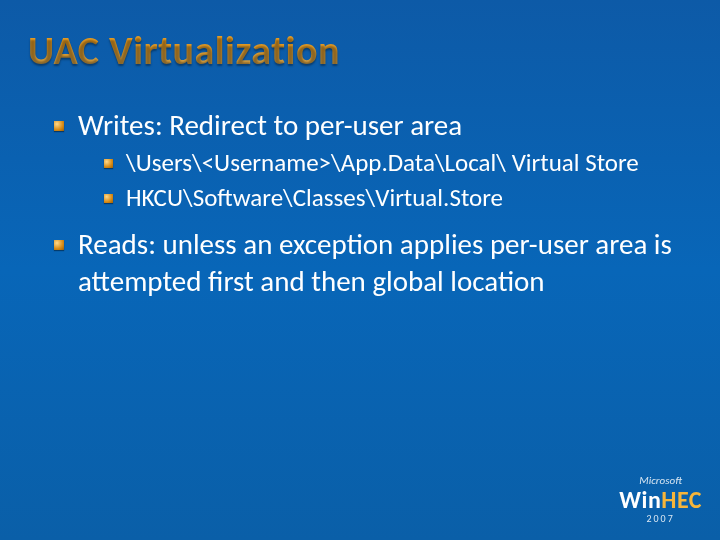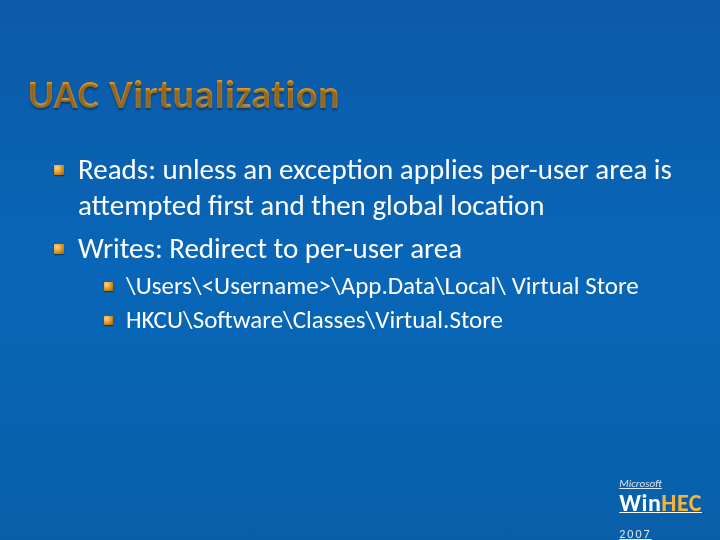--- a/index.html
+++ b/index.html
@@ -14,21 +14,20 @@
   .slide-title {
     font-size: 40px;
     font-weight: 700;
     padding: 26px 16px 0 28px;
     letter-spacing: 0.5px;
     background: linear-gradient(180deg, #f6c168 0%, #e4991f 55%, #caa254 100%);
     -webkit-background-clip: text;
     background-clip: text;
     color: transparent;
     text-shadow: 0 2px 2px rgba(0,0,0,0.35);
-    margin-top: 44px;
   }
   .content {
     padding: 32px 32px 0 54px;
     color: #ffffff;
   }
   ul { list-style: none; }
   .lvl1 > li {
     position: relative;
     padding-left: 24px;
     font-size: 29px;
@@ -61,66 +60,65 @@
     left: 0;
     top: 12px;
     width: 9px;
     height: 9px;
     background: radial-gradient(circle at 30% 30%, #ffd889, #d78a14 60%, #9a5c07);
     box-shadow: 0 1px 1px rgba(0,0,0,0.4);
   }
   .footer {
     position: absolute;
     right: 18px;
-    bottom: 0;
-    text-align: left;
+    bottom: 16px;
+    text-align: center;
     color: #ffffff;
     line-height: 1;
-    text-decoration: underline;
   }
   .footer .brand {
     font-size: 11px;
     font-style: italic;
     opacity: 0.85;
     display: block;
     margin-bottom: 2px;
   }
   .footer .conf {
     font-weight: 700;
     font-size: 24px;
     letter-spacing: 0.5px;
   }
   .footer .conf .accent {
     color: #f6b53a;
     font-weight: 800;
   }
   .footer .year {
-    font-size: 12px;
+    font-size: 10px;
     letter-spacing: 2px;
     opacity: 0.85;
     display: block;
-    margin-top: 13px;
+    margin-top: 2px;
   }
 </style>
 </head>
 <body>
 
 <h1 class="slide-title">UAC Virtualization</h1>
 
 <div class="content">
   <ul class="lvl1">
     <li>
-      <span>Reads: unless an exception applies per-user area is attempted first and then global location</span>
-    </li>
-    <li>
       <span>Writes:  Redirect to per-user area</span>
       <ul class="lvl2">
         <li>\Users\&lt;Username&gt;\App.Data\Local\ Virtual Store</li>
         <li>HKCU\Software\Classes\Virtual.Store</li>
       </ul>
+    </li>
+    <li>
+      <span>Reads: unless an exception applies per-user area is attempted first and then global location</span>
     </li>
   </ul>
 </div>
 
 <div class="footer">
   <span class="brand">Microsoft</span>
   <span class="conf">
     <span>Win</span><span class="accent">HEC</span>
   </span>
   <span class="year">2007</span>

